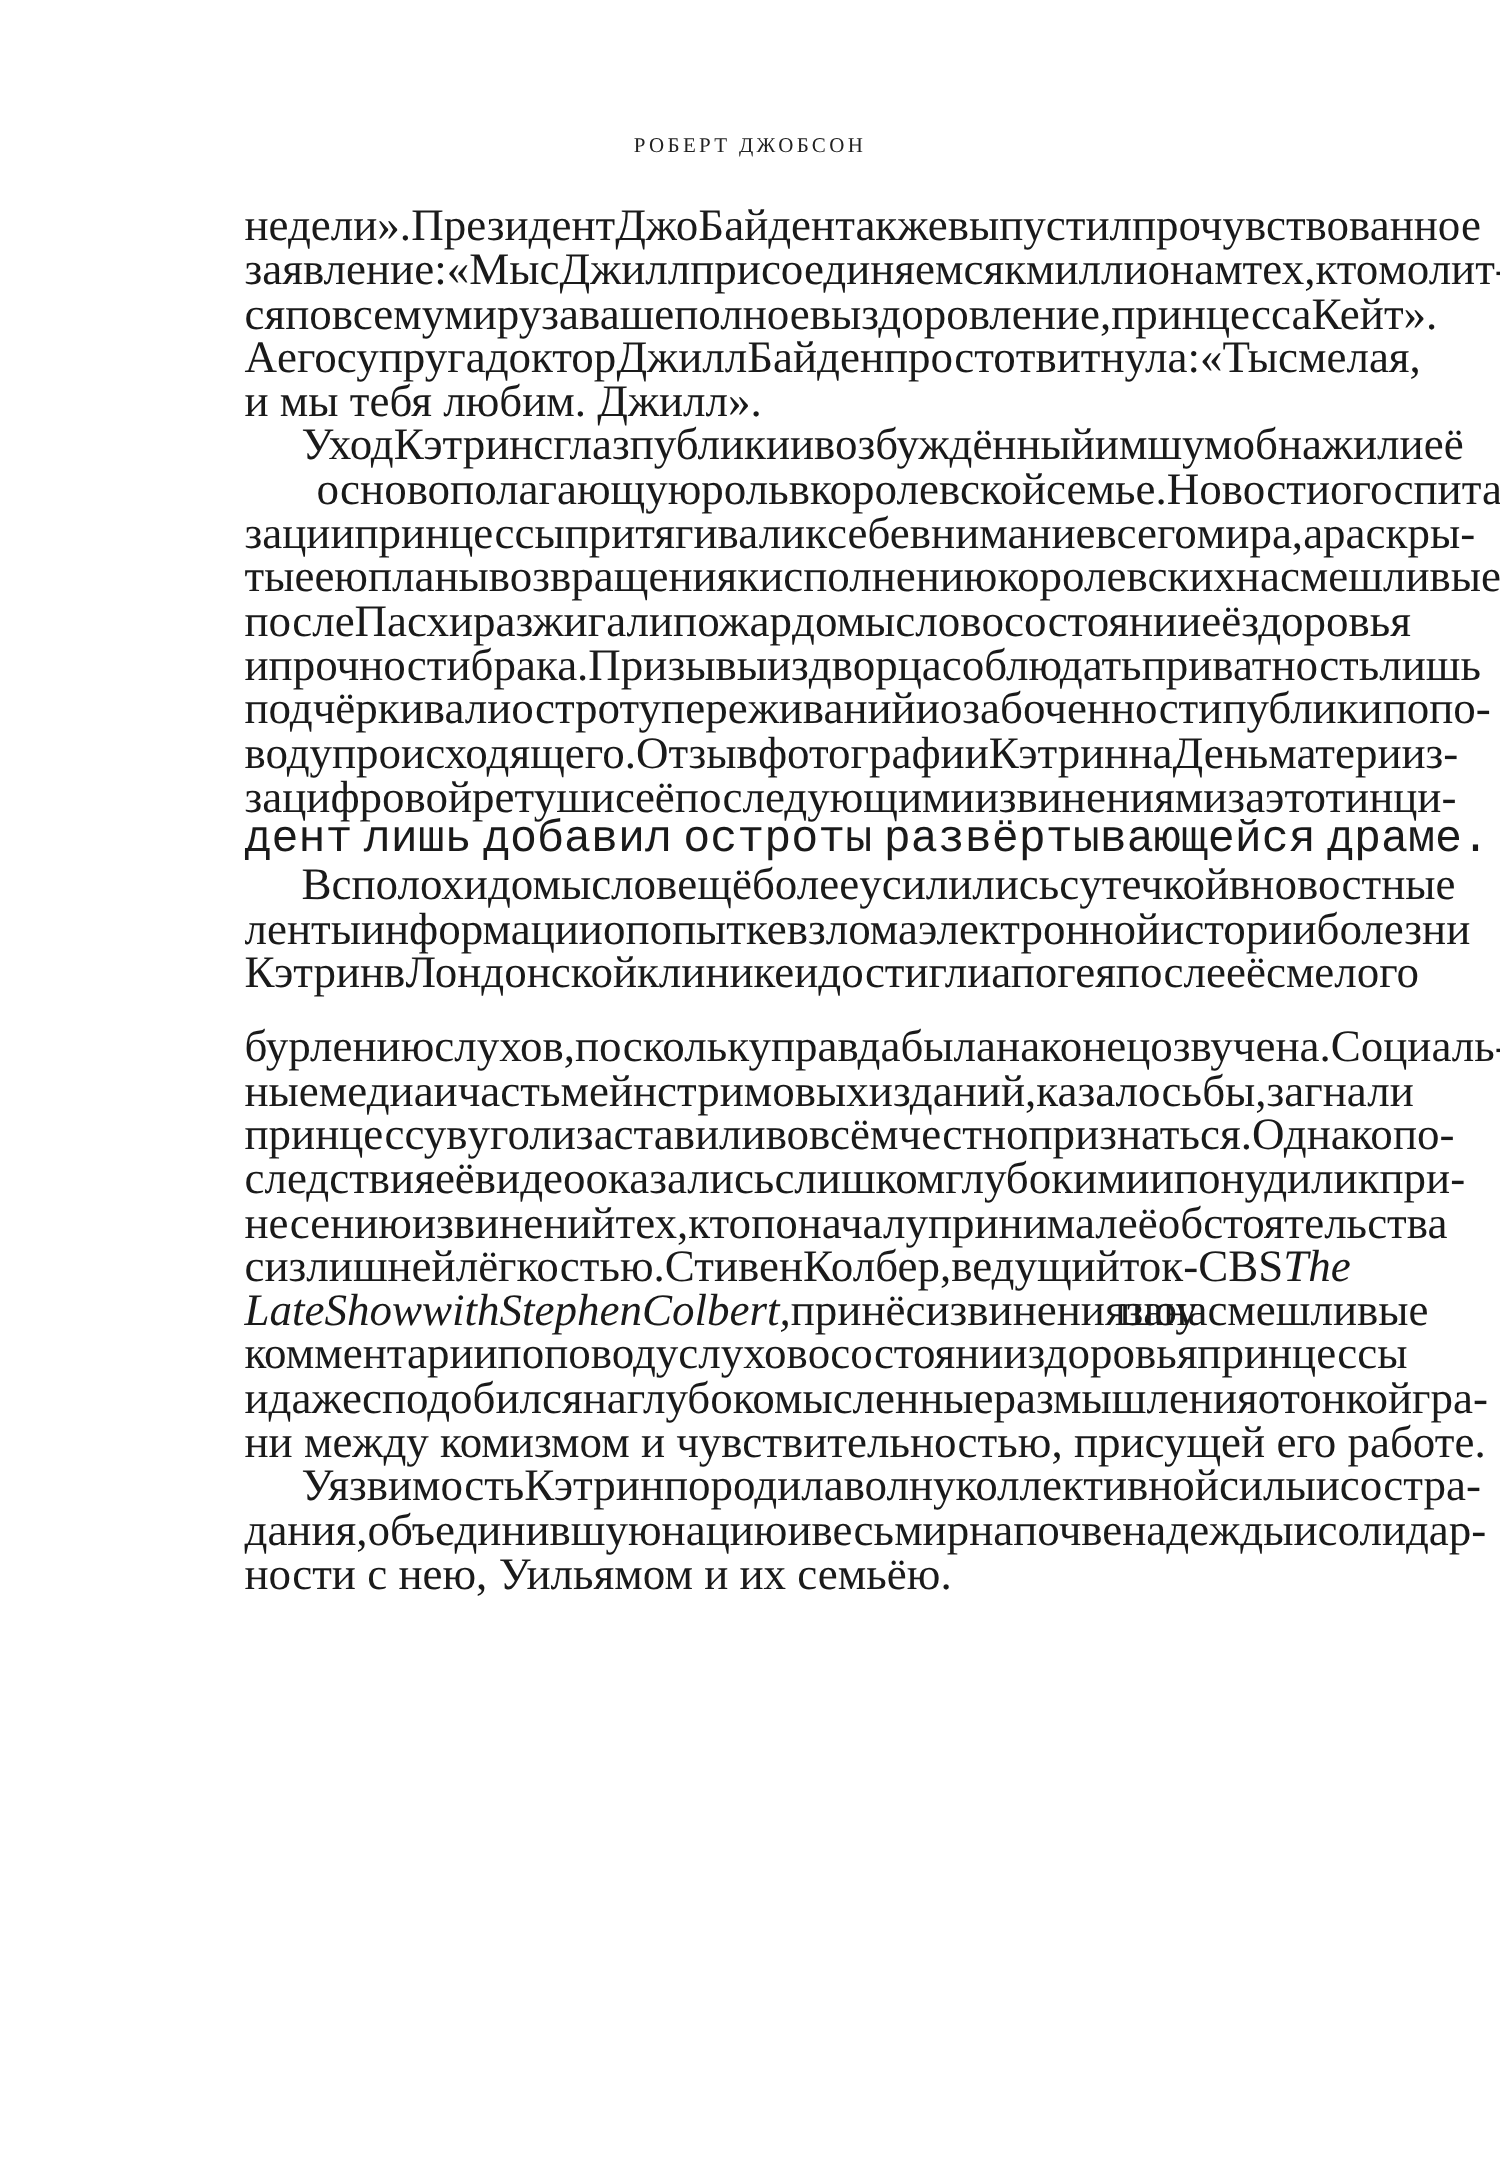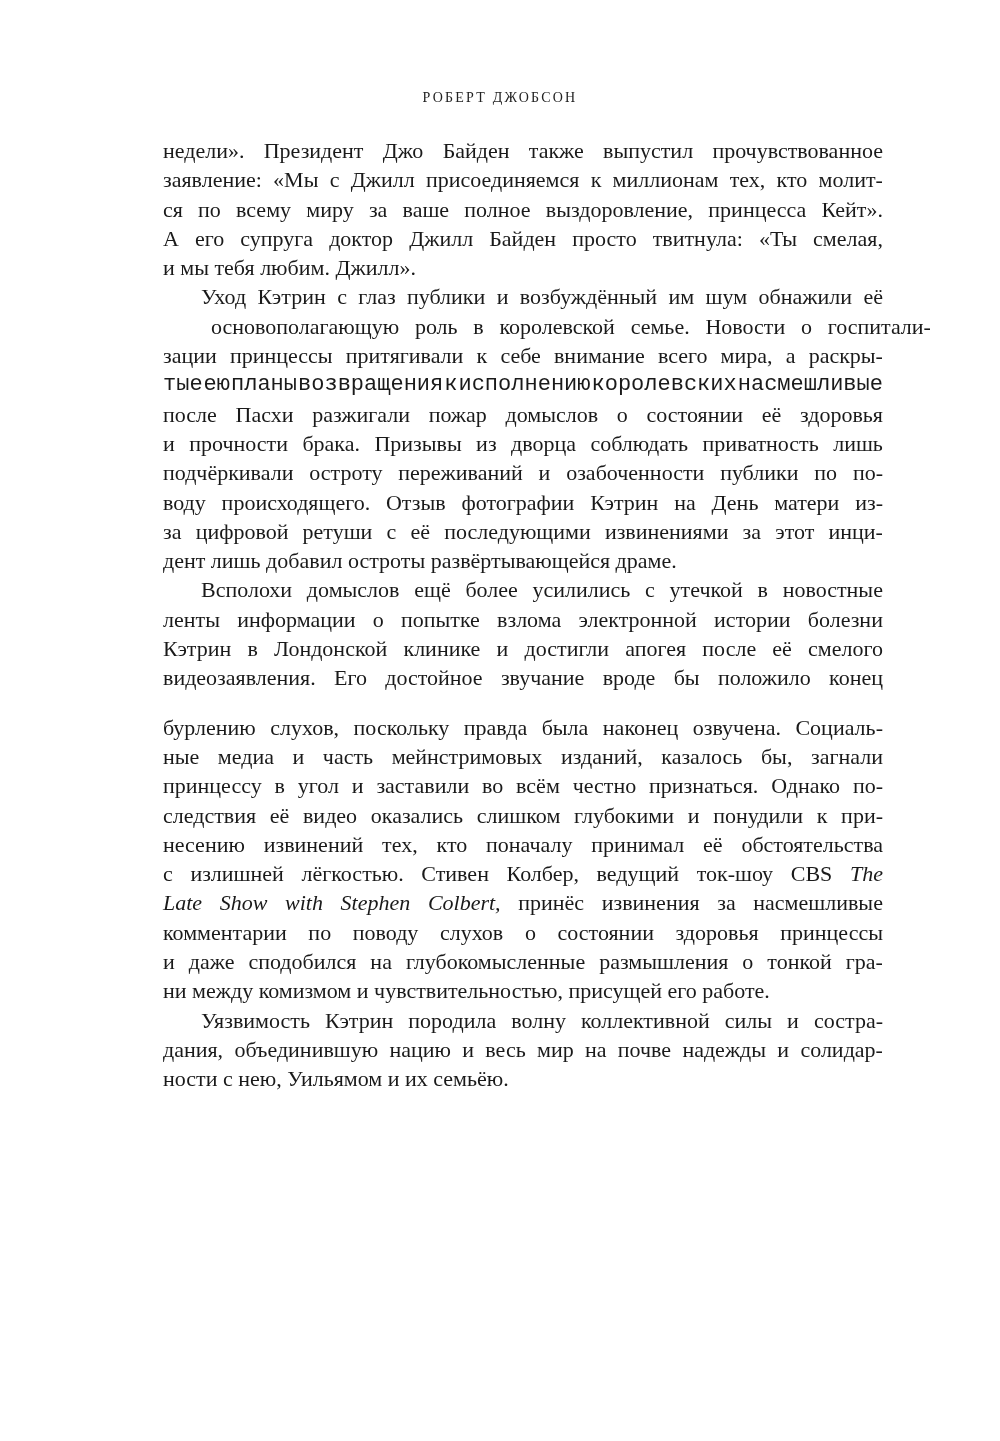--- a/index.html
+++ b/index.html
@@ -23,21 +23,21 @@
       text-align: center;
       font-size: 14px;
       letter-spacing: 2.2px;
       color: #222;
     }
     .text-block {
       position: absolute;
       top: 136px;
       left: 163px;
       width: 720px;
-      font-size: 22px;
+      font-size: 30px;
       line-height: 29.3px;
     }
     .jline {
       display: flex;
       justify-content: space-between;
       width: 720px;
     }
   </style>
 </head>
 <body>
@@ -128,21 +128,21 @@
         <span>принцессы</span>
         <span>притягивали</span>
         <span>к</span>
         <span>себе</span>
         <span>внимание</span>
         <span>всего</span>
         <span>мира,</span>
         <span>а</span>
         <span>раскры-</span>
       </div>
-      <div class="jline" style="height: 29.3px; align-items: flex-start; width: 720px; font-family: Liberation Mono, monospace;">
+      <div class="jline" style="height: 29.3px; align-items: flex-start; width: 720px;">
         <span>тые</span>
         <span>ею</span>
         <span>планы</span>
         <span>возвращения</span>
         <span>к</span>
         <span>исполнению</span>
         <span>королевских</span>
         <span>насмешливые</span>
       </div>
       <div class="jline" style="height: 29.3px; align-items: baseline; width: 720px;">
@@ -193,21 +193,21 @@
         <span>цифровой</span>
         <span>ретуши</span>
         <span>с</span>
         <span>её</span>
         <span>последующими</span>
         <span>извинениями</span>
         <span>за</span>
         <span>этот</span>
         <span>инци-</span>
       </div>
-      <div class="jline" style="height: 29.3px; align-items: baseline; width: 720px; justify-content: flex-start; gap: 0.25em;">
+      <div class="jline" style="height: 29.3px; align-items: baseline; width: 720px; justify-content: flex-start; gap: 0.25em; font-family: Liberation Mono, monospace;">
         <span>дент</span>
         <span>лишь</span>
         <span>добавил</span>
         <span>остроты</span>
         <span>развёртывающейся</span>
         <span>драме.</span>
       </div>
     </div>
     <div>
       <div class="jline" style="height: 29.3px; align-items: center; padding-left: 38px; width: 682px;">
@@ -235,30 +235,20 @@
         <span>Кэтрин</span>
         <span>в</span>
         <span>Лондонской</span>
         <span>клинике</span>
         <span>и</span>
         <span>достигли</span>
         <span>апогея</span>
         <span>после</span>
         <span>её</span>
         <span>смелого</span>
-      </div>
-      <div class="jline" style="height: 29.3px; align-items: baseline; width: 720px;">
-        <span>видеозаявления.</span>
-        <span>Его</span>
-        <span>достойное</span>
-        <span>звучание</span>
-        <span>вроде</span>
-        <span>бы</span>
-        <span>положило</span>
-        <span>конец</span>
       </div>
       <div class="jline" style="height: 29.3px; align-items: baseline; width: 720px; margin-top: 20px;">
         <span>бурлению</span>
         <span>слухов,</span>
         <span>поскольку</span>
         <span>правда</span>
         <span>была</span>
         <span>наконец</span>
         <span>озвучена.</span>
         <span>Социаль-</span>

